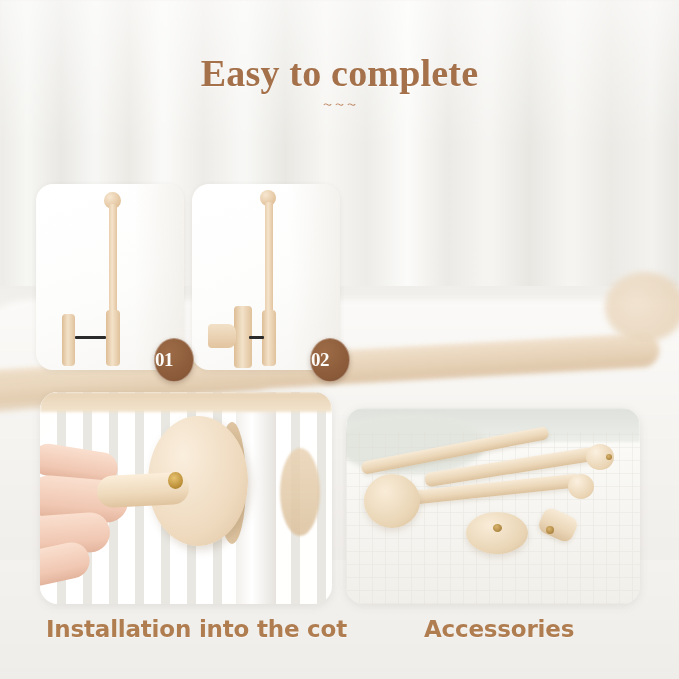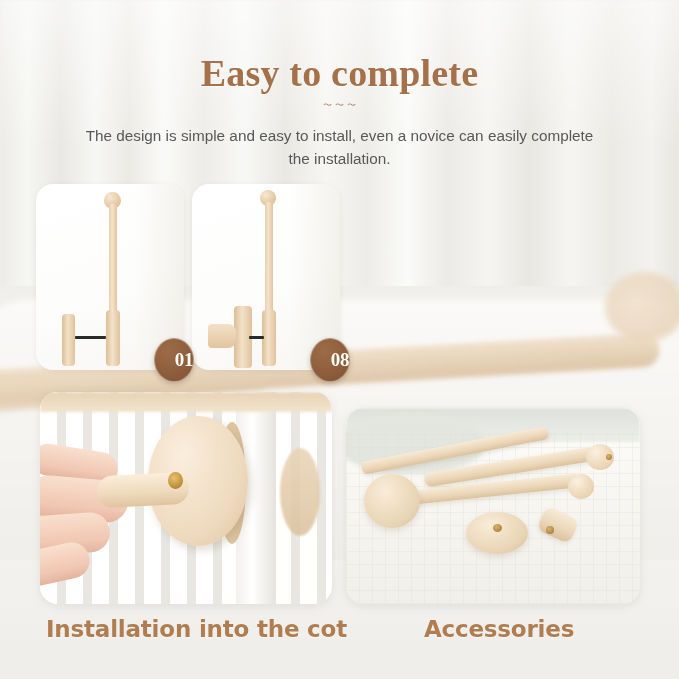--- a/index.html
+++ b/index.html
@@ -97,21 +97,21 @@
   .rod{position:absolute;background:linear-gradient(90deg,#e9cfae,#f4e3cb 40%,#e3c49f);border-radius:3px;}
   .ball{position:absolute;border-radius:50%;background:radial-gradient(circle at 35% 30%,#f7e7d1,#e2c39c 70%,#d4b189);}
   .disc{position:absolute;border-radius:4px;background:linear-gradient(90deg,#ddbd95,#f3e2c9 45%,#e0c29c);}
   .knob{position:absolute;border-radius:3px;background:linear-gradient(180deg,#f2e1c8,#e2c49f);}
   .bolt{position:absolute;height:3px;background:#2b2b2b;border-radius:1px;}
 
   .badge{
     position:absolute;right:-10px;bottom:-12px;
     width:38px;height:42px;border-radius:50%;
     background:radial-gradient(circle at 35% 30%,#9d6b46,#8a5a39 70%,#7d5031);
-    display:flex;align-items:center;justify-content:flex-end;
+    display:flex;align-items:center;justify-content:flex-start;
     box-shadow:0 2px 5px rgba(90,60,35,.28);
     border:1.5px solid rgba(255,255,255,.35);
     z-index:6;
   }
   .badge span{
     font-family:"Liberation Serif",serif;font-weight:700;font-size:19px;
     color:#fdfbf7;letter-spacing:-.4px;
   }
 
   
@@ -198,21 +198,20 @@
   <div class="bg-blob-r"></div>
   <div class="bg-foot"></div>
 
   <div class="header">
     <div class="title">Easy to complete</div>
     <div class="tilde-row">
       <span class="tilde">〜</span>
       <span class="tilde">〜</span>
       <span class="tilde">〜</span>
     </div>
-    <div class="subtitle">The design is simple and easy to install, even a novice can easily complete the installation.</div>
   </div>
 
   <div class="steps">
 
     <div class="step">
       <div class="step-photo">
         <div class="ball" style="left:68px;top:8px;width:17px;height:17px;"></div>
         <div class="rod" style="left:73px;top:20px;width:8px;height:118px;"></div>
         <div class="disc" style="left:70px;top:126px;width:14px;height:56px;border-radius:4px;"></div>
         <div class="disc" style="left:26px;top:130px;width:13px;height:52px;"></div>
@@ -226,21 +225,21 @@
     <div class="step">
       <div class="step-photo">
         <div class="ball" style="left:68px;top:6px;width:16px;height:16px;"></div>
         <div class="rod" style="left:73px;top:18px;width:8px;height:120px;"></div>
         <div class="disc" style="left:70px;top:126px;width:14px;height:56px;"></div>
         <div class="disc" style="left:42px;top:122px;width:18px;height:62px;"></div>
         <div class="knob" style="left:16px;top:140px;width:28px;height:24px;border-radius:4px 8px 8px 4px;"></div>
         <div class="bolt" style="left:57px;top:152px;width:15px;"></div>
       </div>
       <div class="badge">
-        <span>08</span>
+        <span>02</span>
       </div>
     </div>
 
 
 
   </div>
 
   <div class="bottom">
 
     <div class="photo photo-left">

